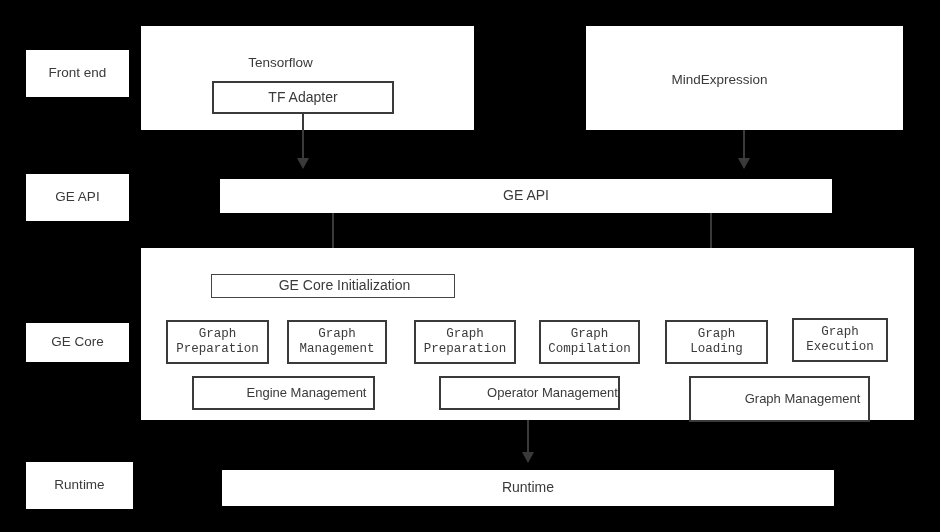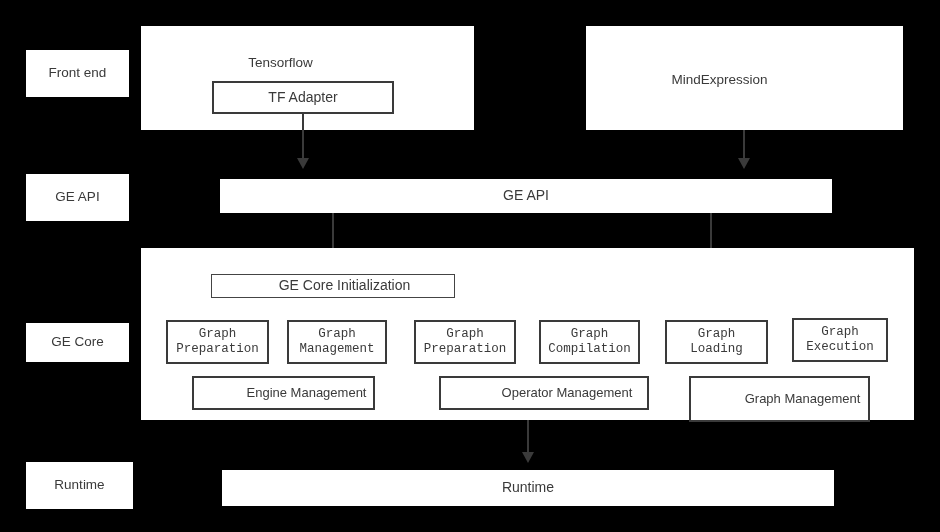--- a/index.html
+++ b/index.html
@@ -151,21 +151,21 @@
 
   <div class="box outlined node-sm" style="left:792px; top:318px; width:96px; height:44px; flex-direction:column;">
     <span>Graph</span>
     <span>Execution</span>
   </div>
 
   <div class="box outlined node-md" style="left:192px; top:376px; width:183px; height:34px;">
     <span>Engine Management</span>
   </div>
 
-  <div class="box outlined node-md" style="left:439px; top:376px; width:210px; height:34px;">
+  <div class="box outlined node-md" style="left:439px; top:376px; width:181px; height:34px;">
     <span>Operator Management</span>
   </div>
 
   <div class="box outlined node-md" style="left:689px; top:376px; width:181px; height:46px;">
     <span>Graph Management</span>
   </div>
 
   <div class="arrow-line" style="left:527px; top:420px; height:38px;"></div>
   <div class="arrow-head" style="left:522px; top:452px;"></div>
 

